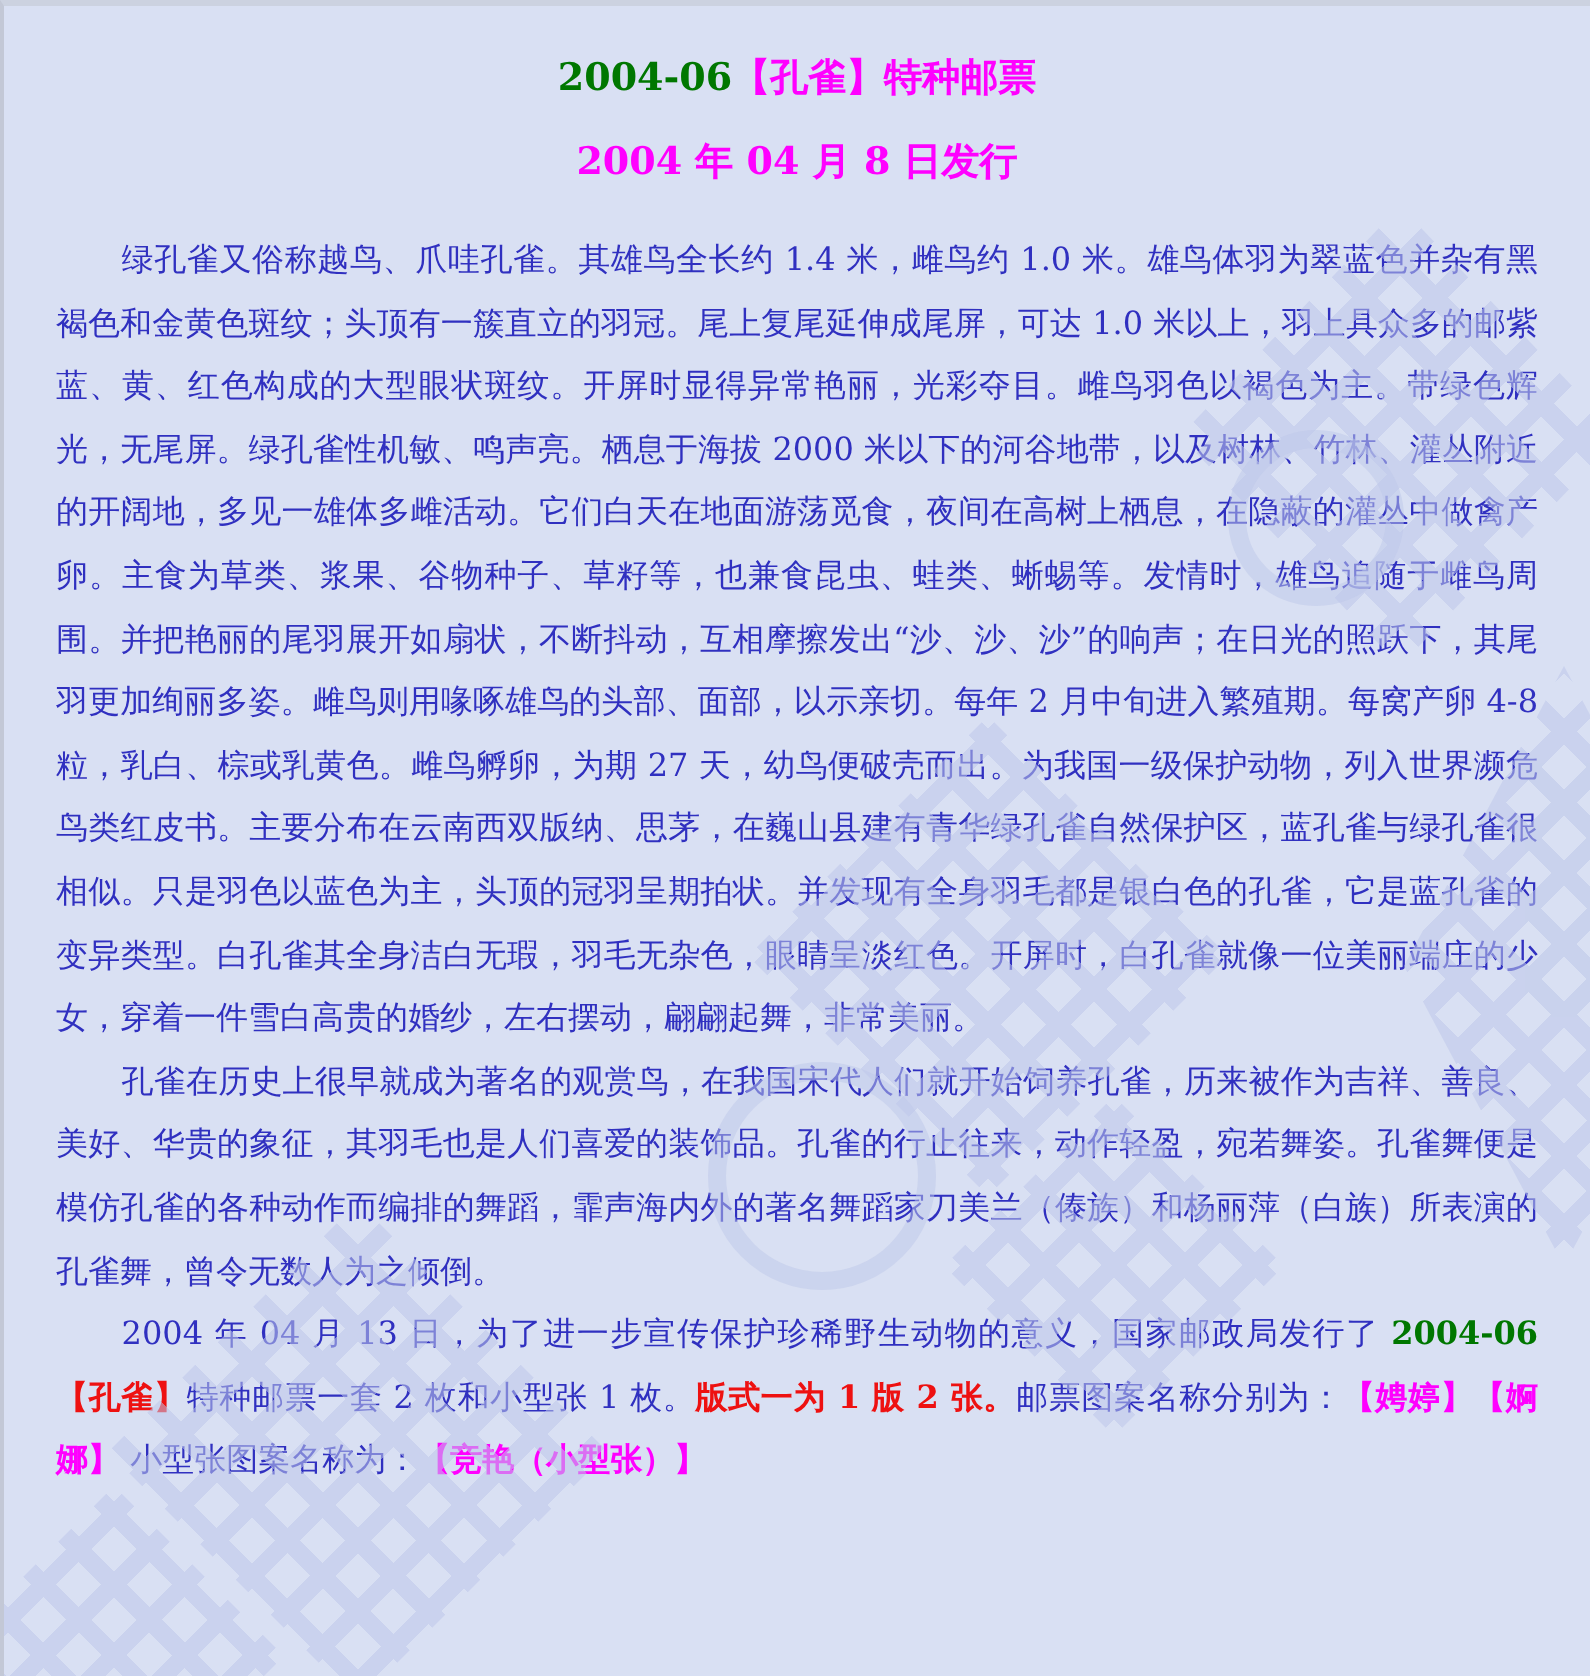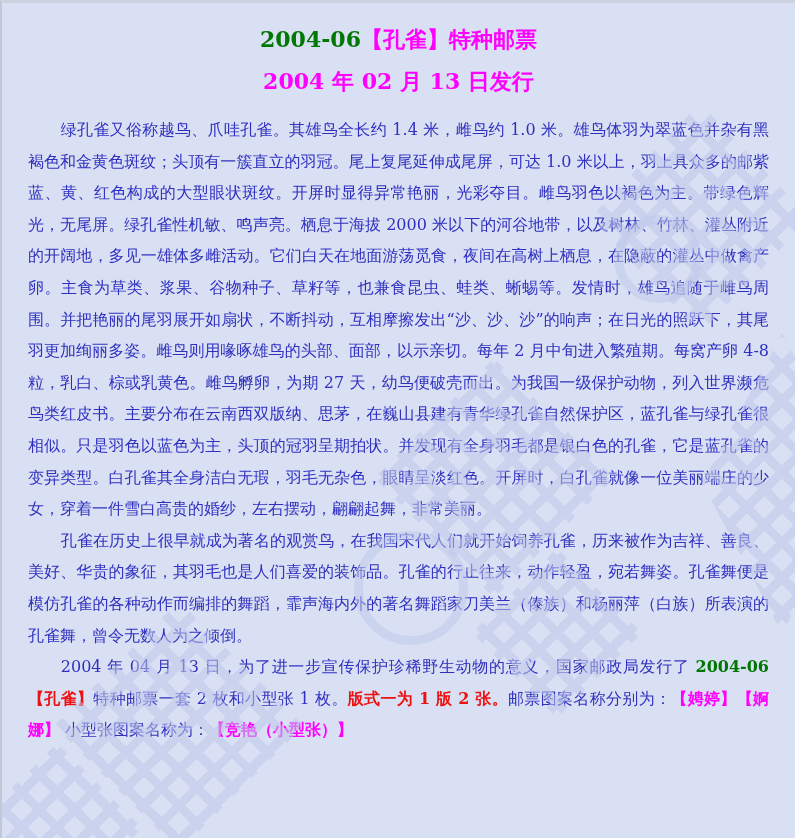--- a/index.html
+++ b/index.html
@@ -43,21 +43,21 @@
   .wm3{left:372px;top:355px;width:240px;height:240px;}
   .wm4{left:470px;top:545px;width:170px;height:170px;}
   .wm5{left:52px;top:598px;width:250px;height:250px;}
   .wm6{left:-30px;top:740px;width:170px;height:170px;}
   .wmr1{left:352px;top:528px;width:96px;height:96px;}
   .wmr2{left:612px;top:212px;width:70px;height:70px;}
   
   .titles{padding-top:27px;text-align:center;}
   .title-line{
     margin:0 0 23px 0;
-    font-size:22px;
+    font-size:19px;
     line-height:19px;
     font-weight:bold;
     color:var(--magenta);
   }
   
   .content{
     margin:23px 26px 0 26px;
     font-size:16px;
     line-height:31.6px;
     color:var(--text);
@@ -80,21 +80,21 @@
     <div class="wm wm3"></div>
     <div class="wm wm4"></div>
     <div class="wm wm5"></div>
     <div class="wm wm6"></div>
     <div class="wm-ring wmr1"></div>
     <div class="wm-ring wmr2"></div>
   </div>
 
   <header class="titles">
     <h1 class="title-line"><span class="seg-green">2004-06</span><span class="seg-magenta">【孔雀】特种邮票</span></h1>
-    <div class="title-line">2004 年 02 月 13 日发行</div>
+    <div class="title-line">2004 年 04 月 8 日发行</div>
   </header>
 
   <main class="content">
       <p><span class="seg-normal">绿孔雀又俗称越鸟、爪哇孔雀。其雄鸟全长约 1.4 米，雌鸟约 1.0 米。雄鸟体羽为翠蓝色并杂有黑褐色和金黄色斑纹；头顶有一簇直立的羽冠。尾上复尾延伸成尾屏，可达 1.0 米以上，羽上具众多的邮紫蓝、黄、红色构成的大型眼状斑纹。开屏时显得异常艳丽，光彩夺目。雌鸟羽色以褐色为主。带绿色辉光，无尾屏。绿孔雀性机敏、鸣声亮。栖息于海拔 2000 米以下的河谷地带，以及树林、竹林、灌丛附近的开阔地，多见一雄体多雌活动。它们白天在地面游荡觅食，夜间在高树上栖息，在隐蔽的灌丛中做禽产卵。主食为草类、浆果、谷物种子、草籽等，也兼食昆虫、蛙类、蜥蜴等。发情时，雄鸟追随于雌鸟周围。并把艳丽的尾羽展开如扇状，不断抖动，互相摩擦发出“沙、沙、沙”的响声；在日光的照跃下，其尾羽更加绚丽多姿。雌鸟则用喙啄雄鸟的头部、面部，以示亲切。每年 2 月中旬进入繁殖期。每窝产卵 4-8 粒，乳白、棕或乳黄色。雌鸟孵卵，为期 27 天，幼鸟便破壳而出。为我国一级保护动物，列入世界濒危鸟类红皮书。主要分布在云南西双版纳、思茅，在巍山县建有青华绿孔雀自然保护区，蓝孔雀与绿孔雀很相似。只是羽色以蓝色为主，头顶的冠羽呈期拍状。并发现有全身羽毛都是银白色的孔雀，它是蓝孔雀的变异类型。白孔雀其全身洁白无瑕，羽毛无杂色，眼睛呈淡红色。开屏时，白孔雀就像一位美丽端庄的少女，穿着一件雪白高贵的婚纱，左右摆动，翩翩起舞，非常美丽。</span></p>
       <p><span class="seg-normal">孔雀在历史上很早就成为著名的观赏鸟，在我国宋代人们就开始饲养孔雀，历来被作为吉祥、善良、美好、华贵的象征，其羽毛也是人们喜爱的装饰品。孔雀的行止往来，动作轻盈，宛若舞姿。孔雀舞便是模仿孔雀的各种动作而编排的舞蹈，霏声海内外的著名舞蹈家刀美兰（傣族）和杨丽萍（白族）所表演的孔雀舞，曾令无数人为之倾倒。</span></p>
       <p><span class="seg-normal">2004 年 04 月 13 日，为了进一步宣传保护珍稀野生动物的意义，国家邮政局发行了 </span><span class="seg-green">2004-06</span><span class="seg-red">【孔雀】</span><span class="seg-normal">特种邮票一套 2 枚和小型张 1 枚。</span><span class="seg-red">版式一为 1 版 2 张。</span><span class="seg-normal">邮票图案名称分别为：</span><span class="seg-magenta">【娉婷】【婀娜】</span><span class="seg-normal"> 小型张图案名称为：</span><span class="seg-magenta">【竞艳（小型张）】</span></p>
     </main>
 
 </div>
 

